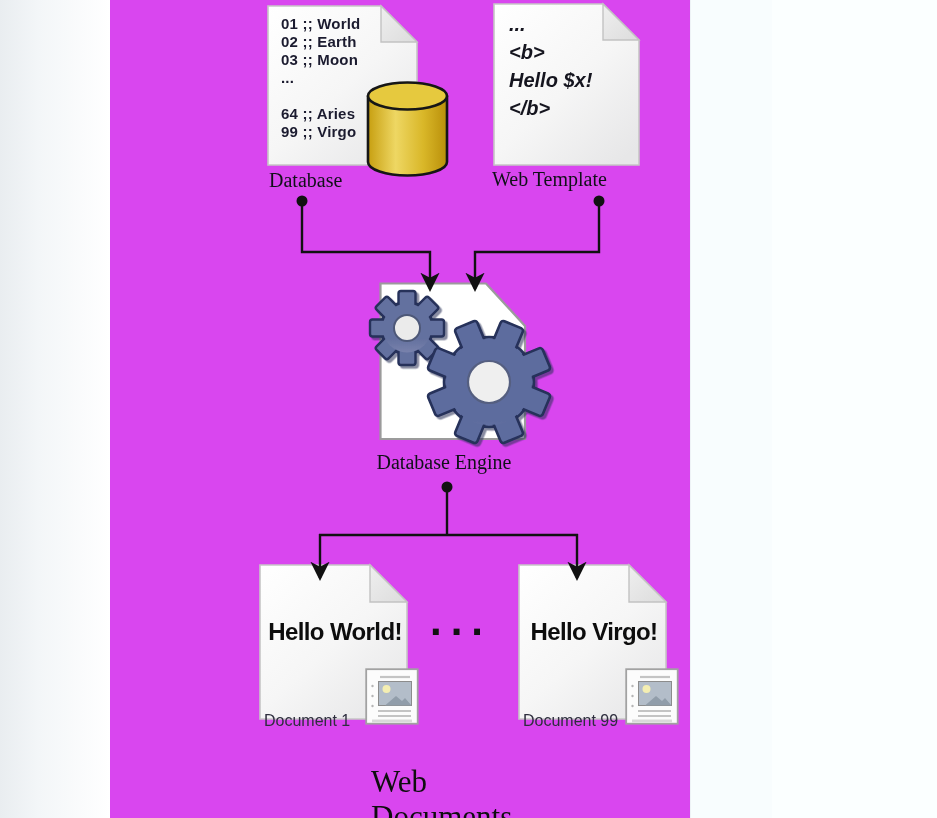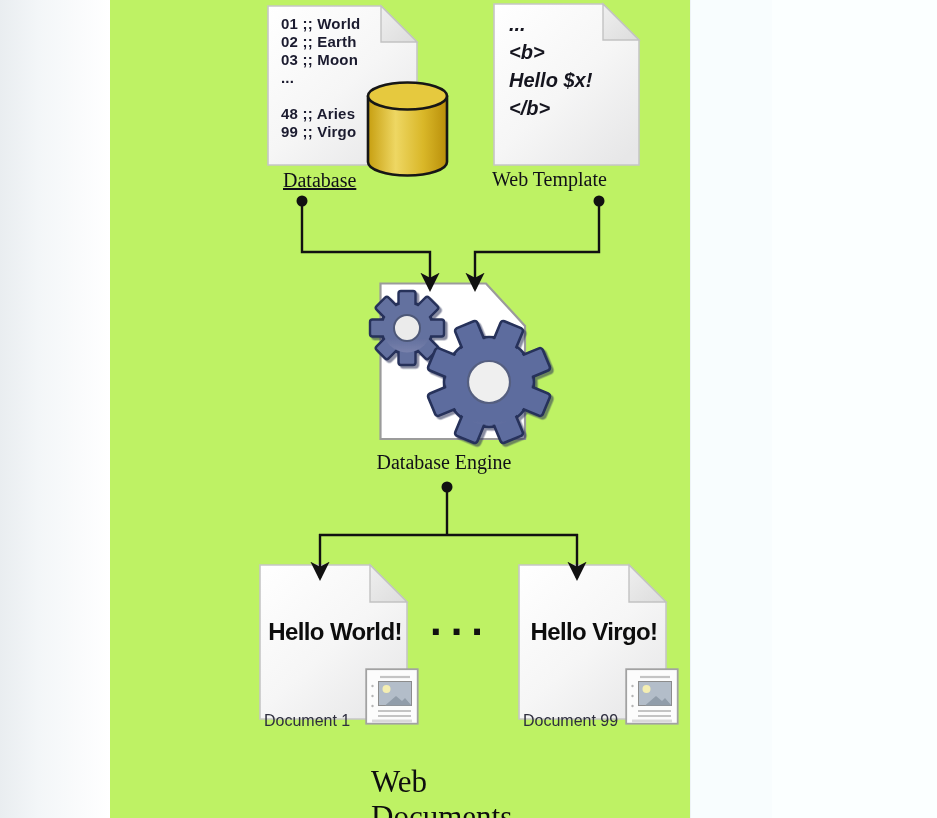--- a/index.html
+++ b/index.html
@@ -1,29 +1,29 @@
 <!DOCTYPE html>
 <html><head>
 <meta charset="utf-8">
 <style>
   html,body{margin:0;padding:0;background:#fbffff;}
   .canvas{position:relative;width:772px;height:818px;overflow:hidden;
-          font-family:"Liberation Sans",sans-serif;background:#bef264;}
+          font-family:"Liberation Sans",sans-serif;background:#d946ef;}
   .abs{position:absolute;}
   .right-band{left:690px;top:0;width:247px;height:818px;background:#f8fdfe;border-left:1px solid #eef3f6;}
   .left-shade{left:0;top:0;width:110px;height:818px;
     background:linear-gradient(90deg,#e9edf0 0%,#f3f6f8 35%,#ffffff 100%);}
   svg{display:block;overflow:visible;}
   .layer{left:0;top:0;pointer-events:none;}
   
   .dbtext{left:281px;top:15px;font-size:15px;font-weight:bold;line-height:18px;color:#1b1b2f;letter-spacing:.2px;}
   .dbgap{height:18px;}
   .wttext{left:509px;top:10px;font-size:20px;font-weight:bold;font-style:italic;line-height:28px;color:#15151f;}
   .caption{font-family:"Liberation Serif",serif;font-size:20px;color:#101018;}
-  .cap-db{left:283px;top:169px;text-decoration:underline;}
+  .cap-db{left:269px;top:169px;}
   .cap-wt{left:492px;top:168px;}
   .cap-te{left:372px;top:451px;width:144px;text-align:center;}
   .hello{width:148px;text-align:center;font-size:24px;font-weight:bold;color:#0d0d0d;letter-spacing:-.6px;top:618px;}
   .hello-left{left:261px;}
   .hello-right{left:520px;}
   .doclabel{font-size:16px;color:#2e2e3e;top:712px;}
   .doclabel-left{left:264px;}
   .doclabel-right{left:523px;}
   .ellipsis{left:430px;top:597px;font-size:42px;font-weight:bold;letter-spacing:9px;color:#111;}
   .webdocs{left:371px;top:736px;font-family:"Liberation Serif",serif;font-size:31px;line-height:35px;color:#0e0e0e;margin-top:28px;}
@@ -51,21 +51,21 @@
       </defs>
       <path d="M1,1 L114,1 L150,37 L150,160 L1,160 Z" fill="url(#paperGrad)" stroke="#c6c6c6" stroke-width="1.6"></path>
       <path d="M114,1 L114,37 L150,37 Z" fill="url(#foldGrad)" stroke="#c2c2c2" stroke-width="1.4"></path>
     </svg>
     <div class="abs dbtext">
       <div>01 ;; World</div>
       <div>02 ;; Earth</div>
       <div>03 ;; Moon</div>
       <div>...</div>
       <div class="dbgap"></div>
-      <div>48 ;; Aries</div>
+      <div>64 ;; Aries</div>
       <div>99 ;; Virgo</div>
     </div>
     <svg class="abs" style="left:365px;top:81px" width="85" height="97" viewBox="0 0 85 97">
       <defs>
         <linearGradient id="cylBody" x1="0" y1="0" x2="1" y2="0">
           <stop offset="0" stop-color="#c79f10"></stop>
             <stop offset="0.35" stop-color="#eed763"></stop>
           <stop offset="0.7" stop-color="#d9b728"></stop>
             <stop offset="1" stop-color="#b98f0a"></stop>
         </linearGradient>

